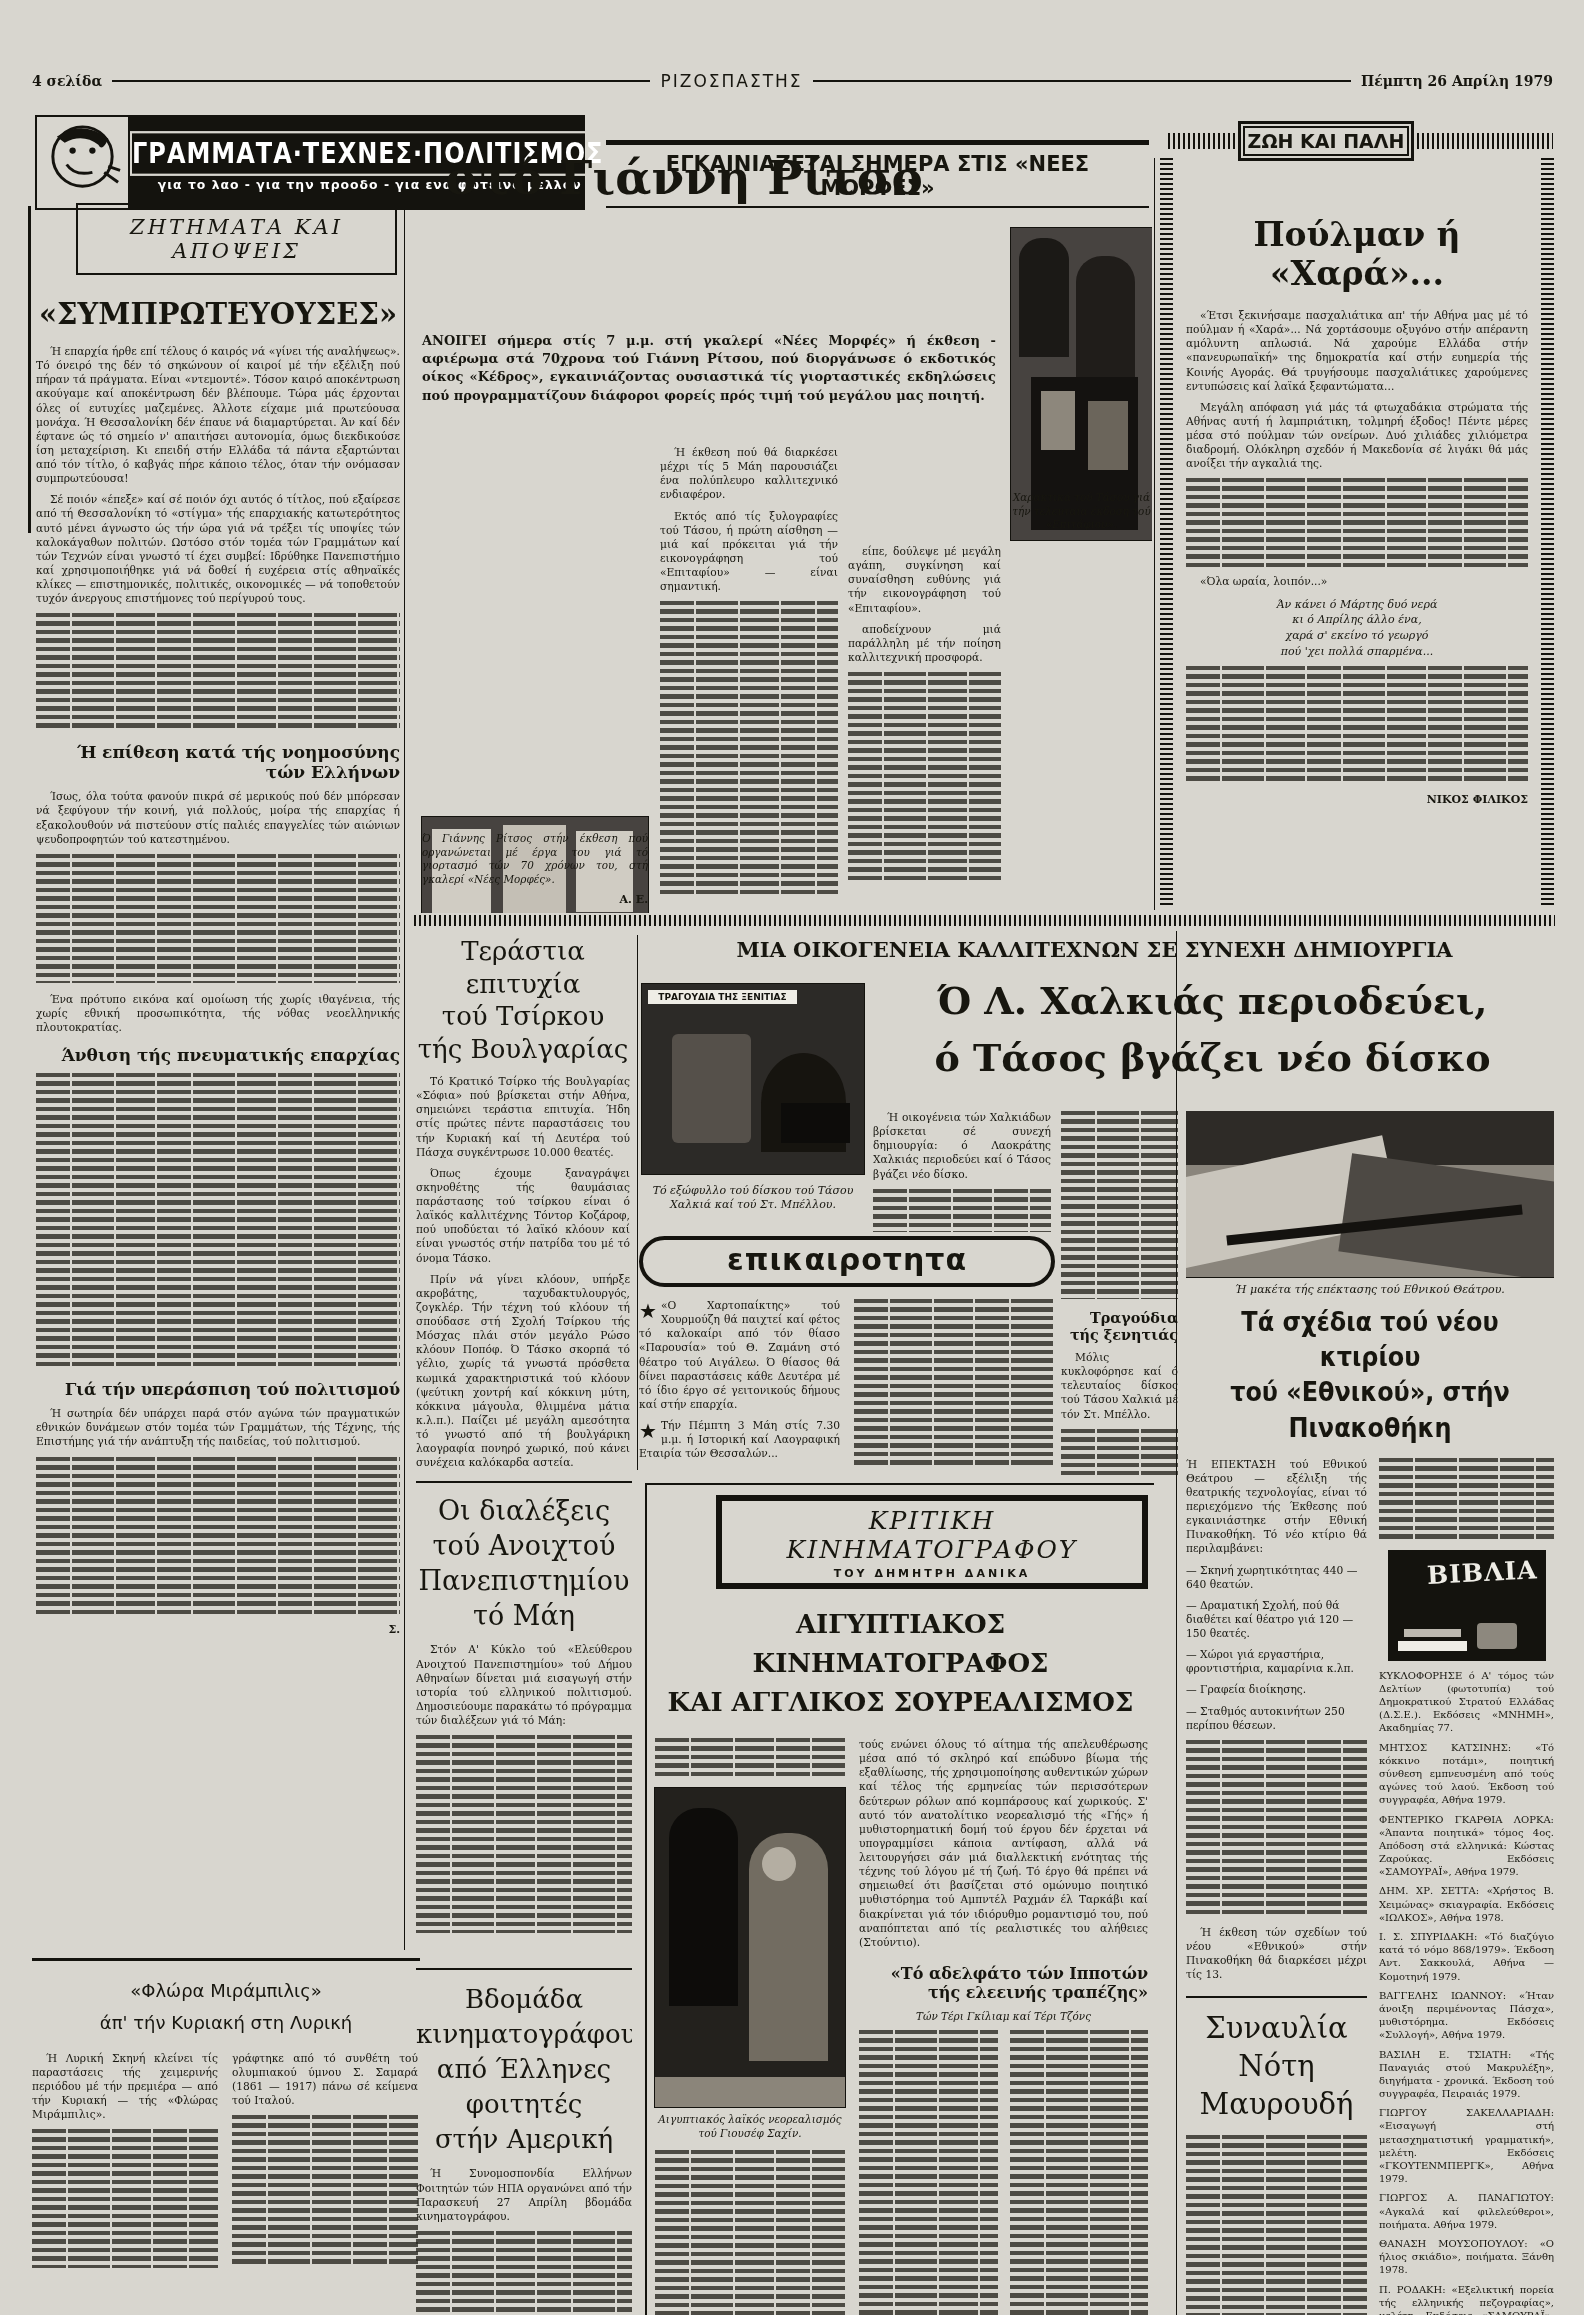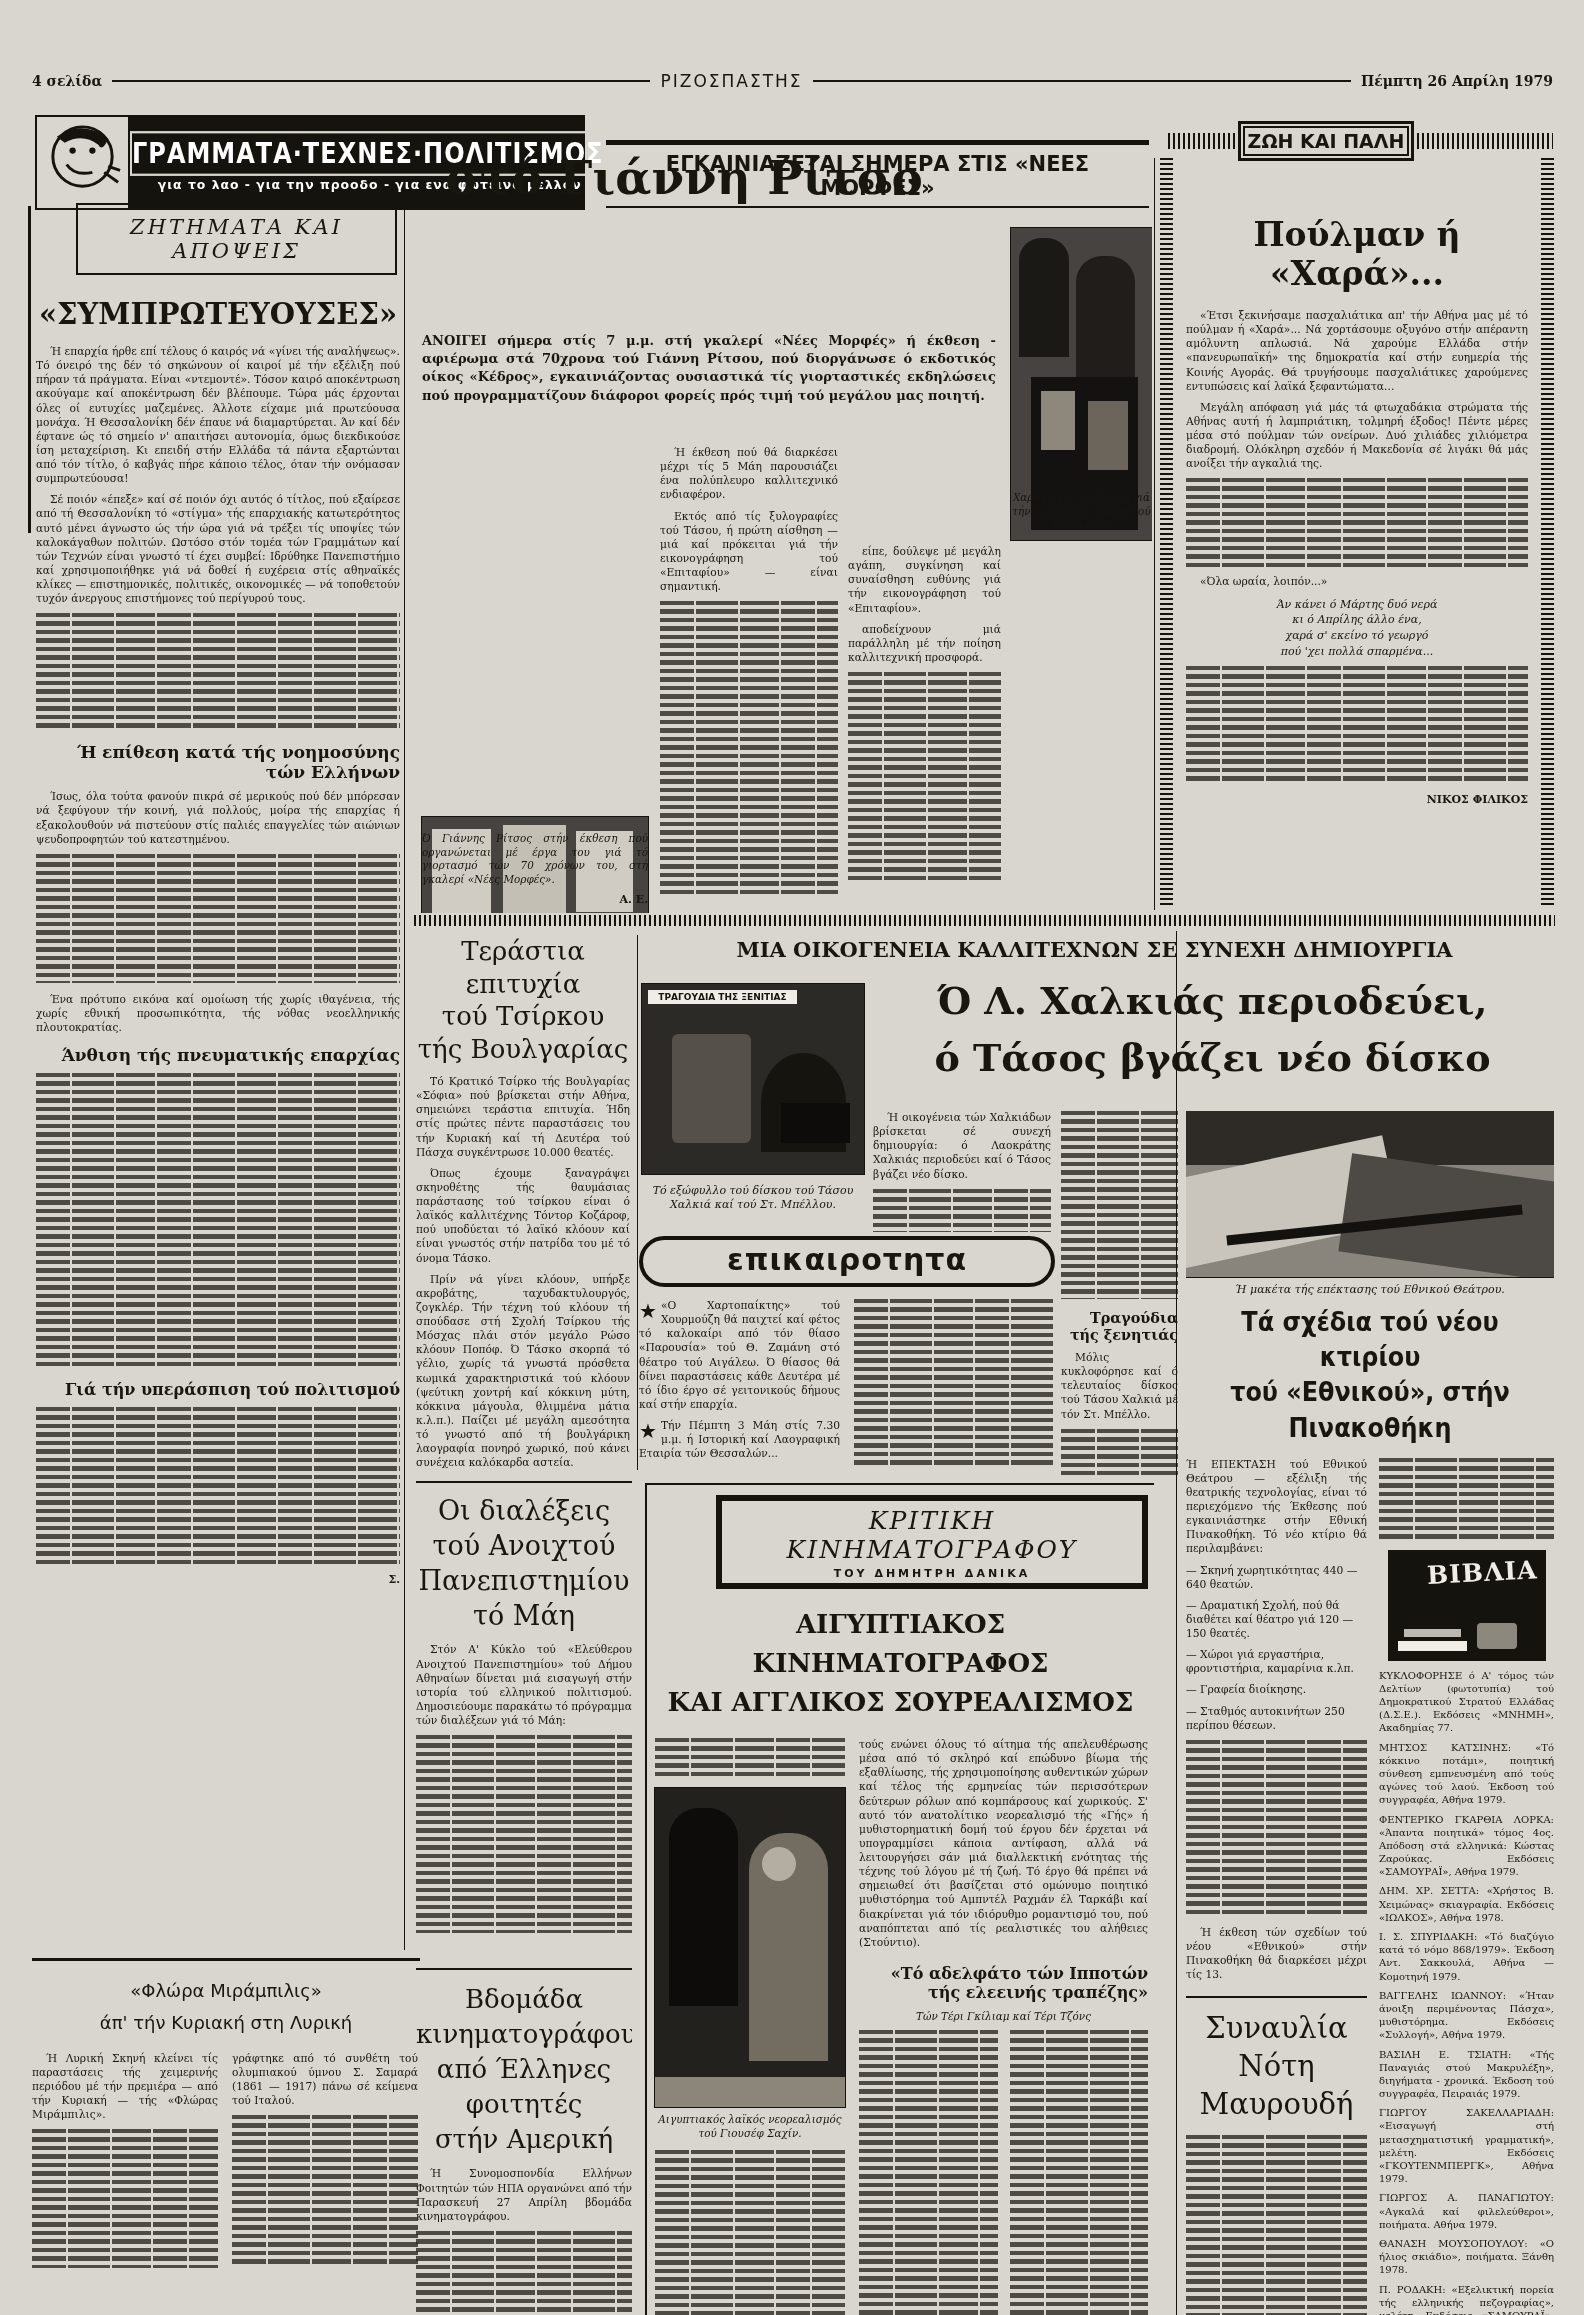--- a/index.html
+++ b/index.html
@@ -80,20 +80,23 @@
     <div class="bt just">
         <p>Ίσως, όλα τούτα φανούν πικρά σέ μερικούς πού δέν μπόρεσαν νά ξεφύγουν τήν κοινή, γιά πολλούς, μοίρα τής επαρχίας ή εξακολουθούν νά πιστεύουν στίς παλιές επαγγελίες τών αιώνιων ψευδοπροφητών τού κατεστημένου.</p>
       </div>
     <div class="gtx" style="height:129px;margin:4px 0 10px 0;"></div>
     <div class="bt just">
         <p>Ένα πρότυπο εικόνα καί ομοίωση τής χωρίς ιθαγένεια, τής χωρίς εθνική προσωπικότητα, τής νόθας νεοελληνικής πλουτοκρατίας.</p>
       </div>
     <div class="subhead" style="font-size:17px;">Άνθιση τής πνευματικής επαρχίας</div>
     <div class="gtx" style="height:297px;margin:4px 0 10px 0;"></div>
     <div class="subhead" style="font-size:16px;">Γιά τήν υπεράσπιση τού πολιτισμού</div>
+    <div class="bt just">
+        <p>Ή σωτηρία δέν υπάρχει παρά στόν αγώνα τών πραγματικών εθνικών δυνάμεων στόν τομέα τών Γραμμάτων, τής Τέχνης, τής Επιστήμης γιά τήν ανάπτυξη τής παιδείας, τού πολιτισμού.</p>
+      </div>
     <div class="gtx" style="height:158px;margin:4px 0 8px 0;"></div>
     <div class="sig">Σ.</div>
   </div>
 
   <div class="abs" style="left:414px;top:149px;width:738px;height:764px;overflow:hidden;">
     <div style="font-weight:bold;font-size:47px;line-height:1.25;width:540px;text-align:center;">
       <div>στό Γιάννη Ρίτσο</div>
     </div>
 
     <div class="ph abs" style="left:597px;top:20px;width:141px;height:312px;">

